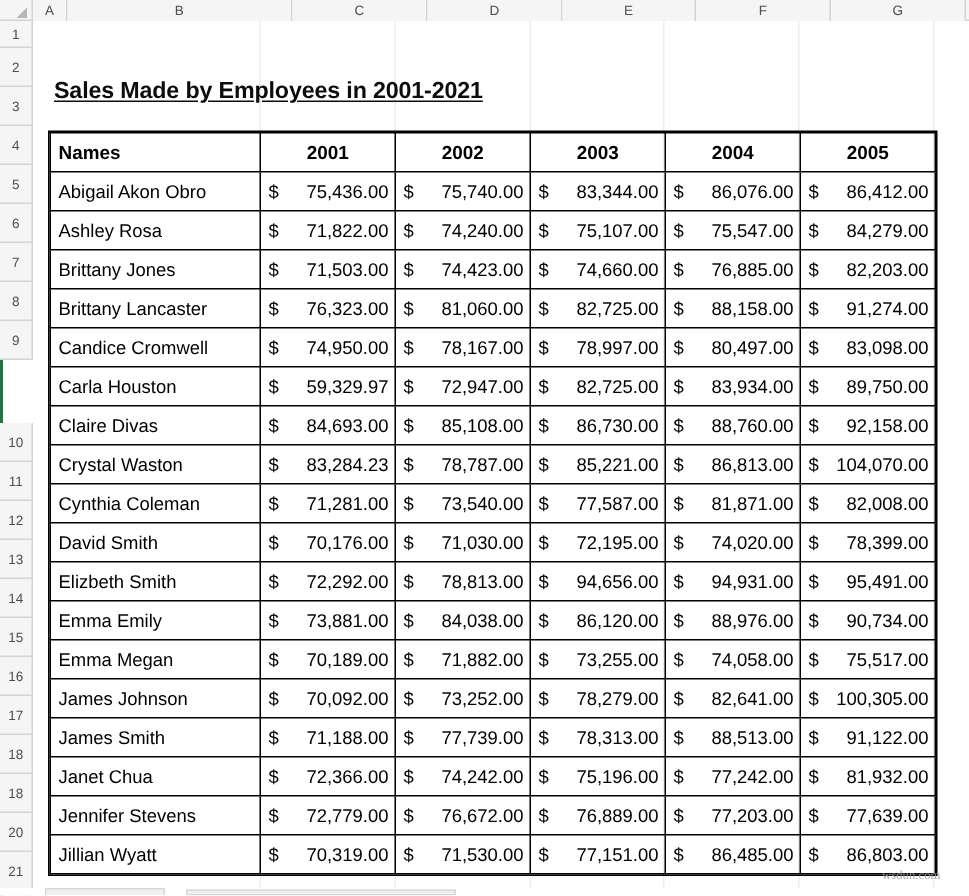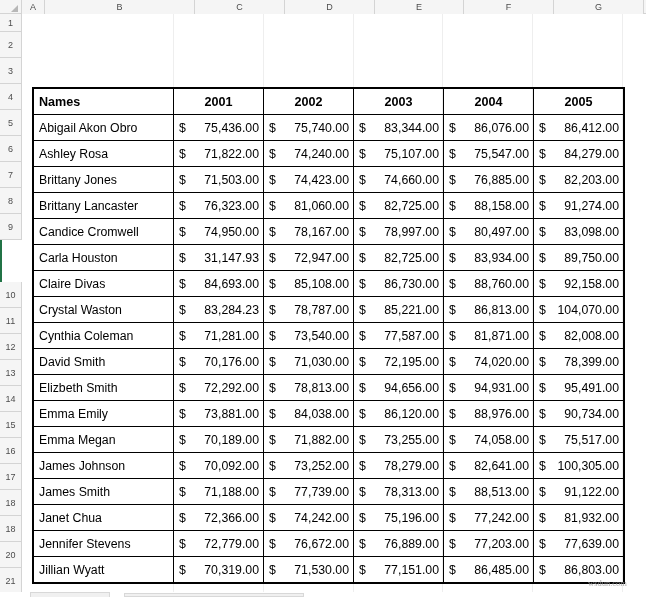--- a/index.html
+++ b/index.html
@@ -267,20 +267,21 @@
 
   <div id="grid-area">
       <div class="gridline-v" style="left: 150px;"></div>
       <div class="gridline-v" style="left: 240px;"></div>
       <div class="gridline-v" style="left: 330px;"></div>
       <div class="gridline-v" style="left: 419px;"></div>
       <div class="gridline-v" style="left: 509px;"></div>
       <div class="gridline-v" style="left: 599px;"></div>
     </div>
 
+  <div id="title">Sales Made by Employees in 2001-2021</div>
 
   <div id="table-wrap">
     <table>
       <colgroup>
         <col class="c-name">
         <col class="c-year">
           <col class="c-year">
           <col class="c-year">
           <col class="c-year">
           <col class="c-year">
@@ -459,21 +460,21 @@
                 <span class="cur">$</span>
                 <span class="amt">83,098.00</span>
               </span>
             </td>
           </tr>
           <tr>
             <td class="name-cell">Carla Houston</td>
             <td class="money-cell">
               <span class="money">
                 <span class="cur">$</span>
-                <span class="amt">31,147.93</span>
+                <span class="amt">59,329.97</span>
               </span>
             </td>
             <td class="money-cell">
               <span class="money">
                 <span class="cur">$</span>
                 <span class="amt">72,947.00</span>
               </span>
             </td>
             <td class="money-cell">
               <span class="money">

